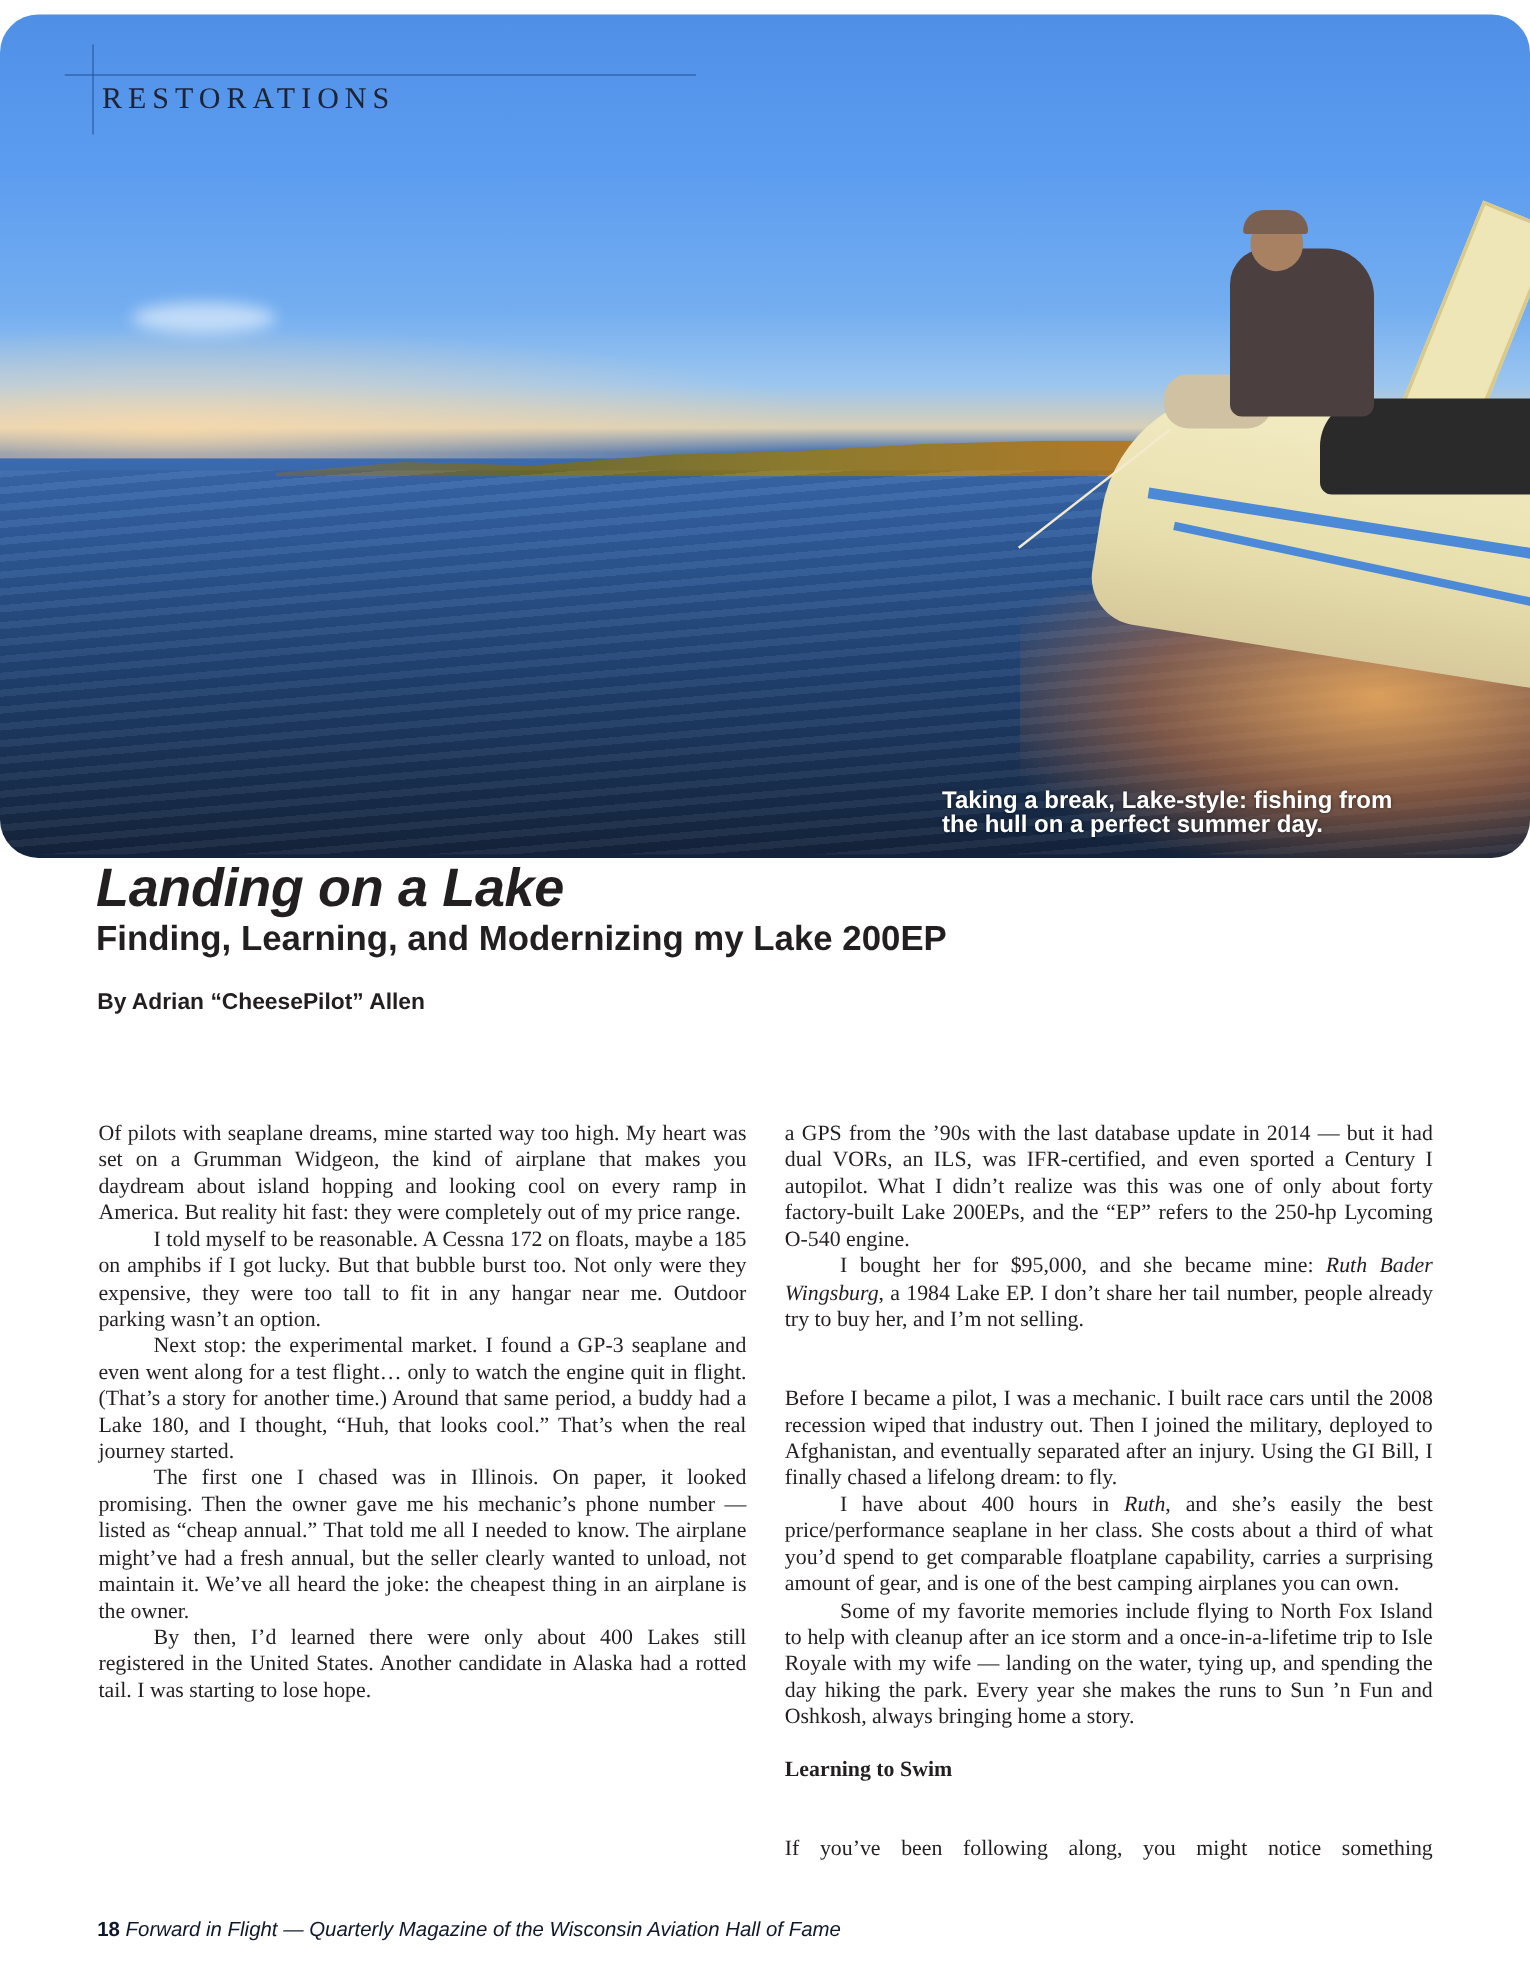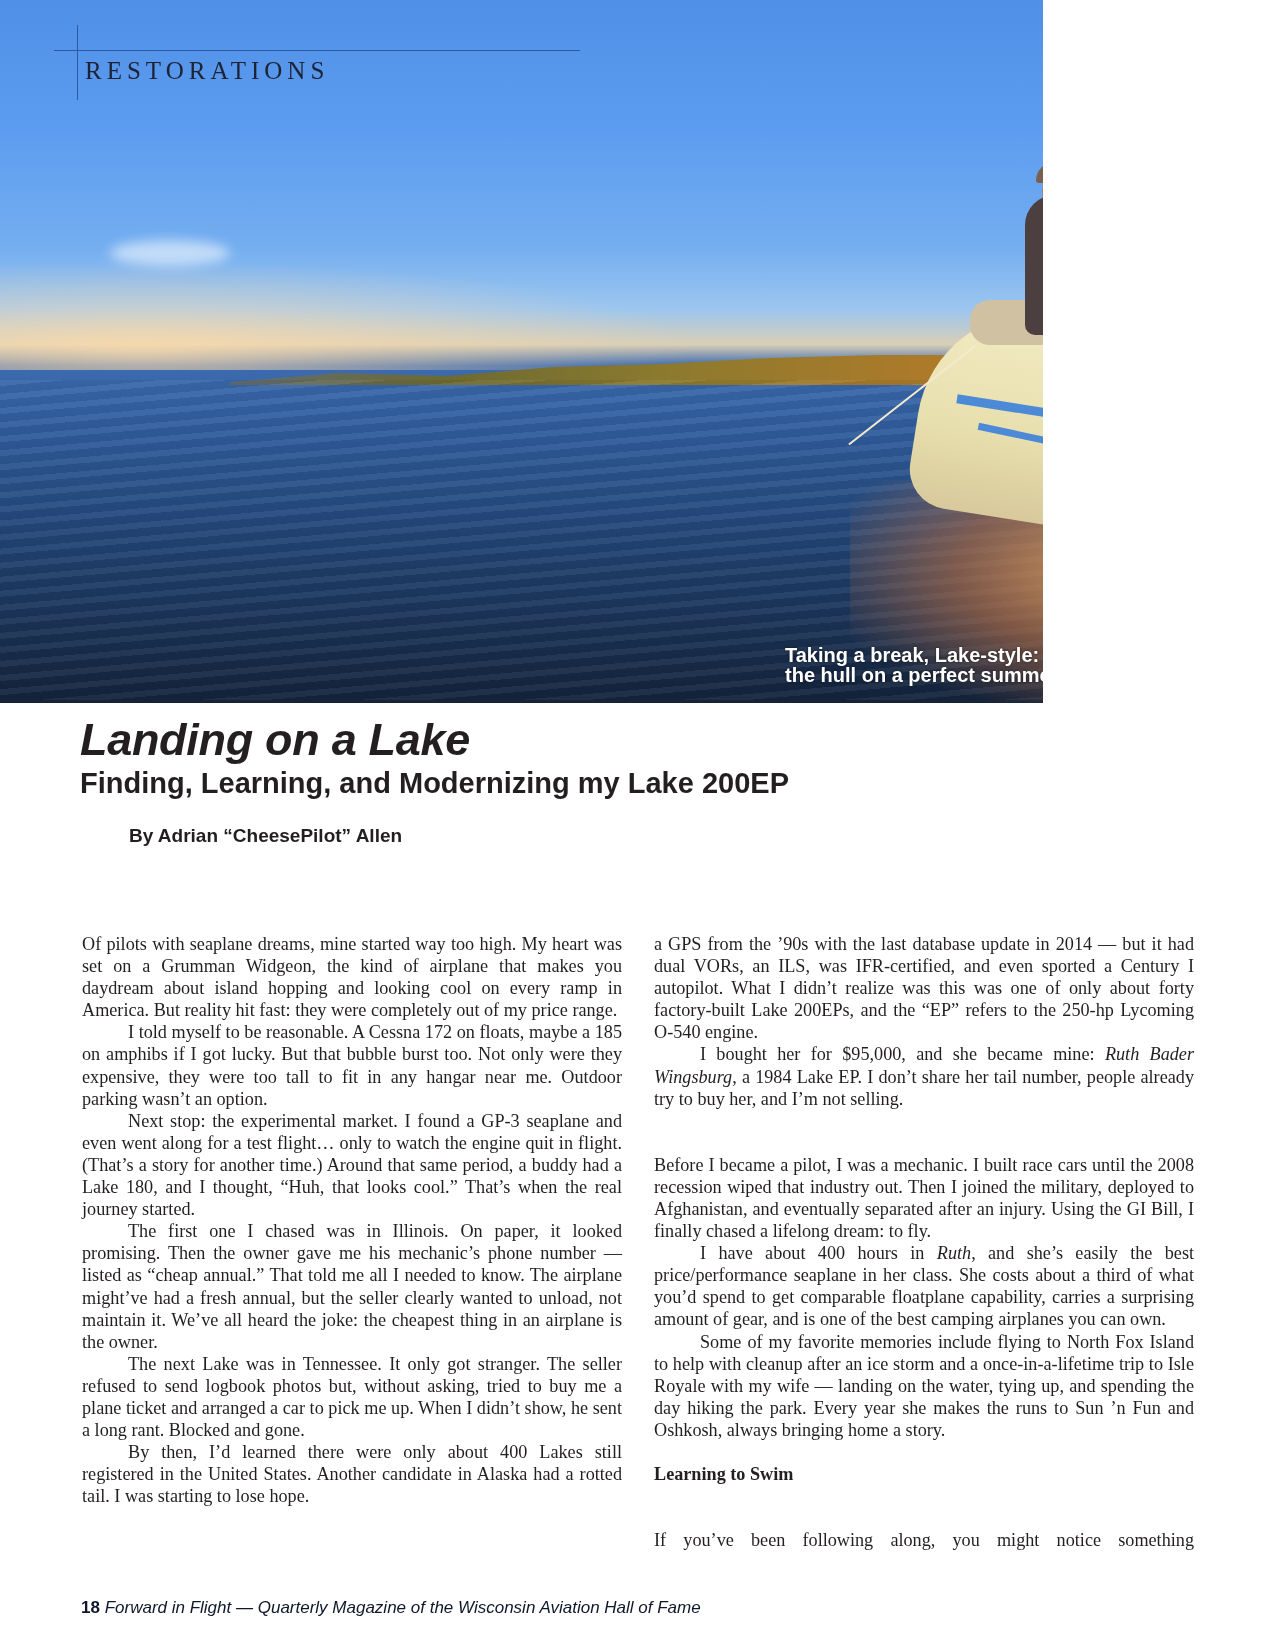--- a/index.html
+++ b/index.html
@@ -1,18 +1,18 @@
 <!DOCTYPE html>
 <html><head>
 <meta charset="utf-8">
 <style>
   html, body { margin:0; padding:0; }
   body { width:1275px; height:1650px; position:relative; background:#ffffff; overflow:hidden; }
-  .photo { position:absolute; left:0; top:0; width:1043px; height:703px; overflow:hidden;
-    background: linear-gradient(180deg, #4f8fe6 0%, #5c9cf0 18%, #74aef0 35%, #9cc6ef 44%, #d9cfb6 49%, #3d6bb0 52%, #2f5c9b 62%, #1f3f6c 80%, #14233a 100%); }
+  .photo { position:absolute; left:0; top:12px; width:1275px; height:703px; overflow:hidden;
+    background: linear-gradient(180deg, #4f8fe6 0%, #5c9cf0 18%, #74aef0 35%, #9cc6ef 44%, #d9cfb6 49%, #3d6bb0 52%, #2f5c9b 62%, #1f3f6c 80%, #14233a 100%); border-radius: 32px; }
   .photo .sky-glow { position:absolute; left:0; top:260px; width:700px; height:110px;
     background: radial-gradient(ellipse at 20% 80%, rgba(255,220,170,0.75), rgba(255,220,170,0) 70%); }
   .photo .cloud { position:absolute; left:110px; top:240px; width:120px; height:26px; border-radius:50%;
     background: rgba(255,255,255,0.55); filter: blur(6px); }
   .photo .shore { position:absolute; left:230px; top:355px; width:720px; height:30px;
     background: linear-gradient(90deg, rgba(120,110,80,0.6), #6d6a32 30%, #8b7a2e 60%, #b07a2a 100%);
     clip-path: polygon(0 90%, 15% 60%, 30% 70%, 45% 40%, 60% 30%, 75% 10%, 90% 0, 100% 0, 100% 100%, 0 100%); }
   .photo .water-hl { position:absolute; left:0; top:380px; width:1275px; height:320px;
     background: repeating-linear-gradient(175deg, rgba(255,255,255,0.05) 0 6px, rgba(0,0,0,0.05) 6px 14px); }
   .photo .reflection { position:absolute; left:850px; top:480px; width:425px; height:223px;
@@ -31,21 +31,21 @@
   .photo .wing { position:absolute; left:1195px; top:160px; width:60px; height:200px; background:#efe6b8; transform: rotate(22deg); border:3px solid #d9c98a; }
 
   .section-hline { position:absolute; left:54px; top:50px; width:526px; height:1px; background:#2b5aa3; }
   .section-vline { position:absolute; left:77px; top:25px; width:1px; height:75px; background:#2b5aa3; }
   .section-label { position:absolute; left:85px; top:57px; font-family:"Liberation Serif", serif; font-size:25px; letter-spacing:5px; color:#1d2333; }
 
   .caption { position:absolute; left:785px; top:645px; width:400px; font-family:"Liberation Sans", sans-serif; font-weight:bold; font-size:20px; line-height:20px; color:#ffffff; text-shadow: 0 0 3px rgba(0,0,0,0.55); }
 
   .title { position:absolute; left:80px; top:715px; font-family:"Liberation Sans", sans-serif; font-weight:bold; font-size:45px; line-height:50px; color:#231f20; letter-spacing:-0.3px;font-style:italic; }
   .subtitle { position:absolute; left:80px; top:766px; font-family:"Liberation Sans", sans-serif; font-weight:bold; font-size:29px; line-height:34px; color:#231f20; }
-  .byline { position:absolute; left:81px; top:825px; font-family:"Liberation Sans", sans-serif; font-weight:bold; font-size:19px; color:#231f20;margin-left:48px; }
+  .byline { position:absolute; left:81px; top:825px; font-family:"Liberation Sans", sans-serif; font-weight:bold; font-size:19px; color:#231f20; }
 
   .col { position:absolute; top:889px; width:540px; font-family:"Liberation Serif", serif; font-size:18.2px; line-height:22.1px; color:#231f20; text-align:justify; hyphens:manual; }
   .col.left { left:82px; }
   .col.right { left:654px; }
   .col p { margin:0; text-indent:46px; }
   .col p.noindent { text-indent:0;margin-top:44px; }
   .col h3 { margin:22px 0 0 0; font-size:18.2px; line-height:22.1px; font-weight:bold; }
 
   .footer { position:absolute; left:81px; top:1563px; font-family:"Liberation Sans", sans-serif; font-size:17px; color:#0f172a;margin-top:35px; }
   .footer .num { font-weight:bold; }
@@ -80,21 +80,20 @@
 
 <h1 class="title" style="margin:0;">Landing on a Lake</h1>
 <h2 class="subtitle" style="margin:0;text-align:center;">Finding, Learning, and Modernizing my Lake 200EP</h2>
 <div class="byline">By Adrian “CheesePilot” Allen</div>
 
 <div class="col left">
   <p class="noindent">Of pilots with seaplane dreams, mine started way too high. My heart was set on a Grumman Widgeon, the kind of airplane that makes you daydream about island hopping and looking cool on every ramp in America. But reality hit fast: they were complete­ly out of my price range.</p>
   <p>I told myself to be reasonable. A Cessna 172 on floats, maybe a 185 on amphibs if I got lucky. But that bubble burst too. Not only were they expensive, they were too tall to fit in any hangar near me. Outdoor parking wasn’t an option.</p>
   <p>Next stop: the experimental market. I found a GP-3 sea­plane and even went along for a test flight… only to watch the engine quit in flight. (That’s a story for another time.) Around that same period, a buddy had a Lake 180, and I thought, “Huh, that looks cool.” That’s when the real journey started.</p>
   <p>The first one I chased was in Illinois. On paper, it looked promising. Then the owner gave me his mechanic’s phone num­ber — listed as “cheap annual.” That told me all I needed to know. The airplane might’ve had a fresh annual, but the seller clearly wanted to unload, not maintain it. We’ve all heard the joke: the cheapest thing in an airplane is the owner.</p>
-  <p>The next Lake was in Tennessee. It only got stranger. The seller refused to send logbook photos but, without asking, tried to buy me a plane ticket and arranged a car to pick me up. When I didn’t show, he sent a long rant. Blocked and gone.</p>
   <p>By then, I’d learned there were only about 400 Lakes still registered in the United States. Another candidate in Alaska had a rotted tail. I was starting to lose hope.</p>
 </div>
 
 <div class="col right">
   <p class="noindent">a GPS from the ’90s with the last database update in 2014 — but it had dual VORs, an ILS, was IFR-certified, and even sport­ed a Century I autopilot. What I didn’t realize was this was one of only about forty factory-built Lake 200EPs, and the “EP” refers to the 250-hp Lycoming O-540 engine.</p>
   <p><span>I bought her for $95,000, and she became mine: </span><em>Ruth Bader Wingsburg</em><span>, a 1984 Lake EP. I don’t share her tail num­ber, people already try to buy her, and I’m not selling.</span></p>
   <p class="noindent">Before I became a pilot, I was a mechanic. I built race cars until the 2008 recession wiped that industry out. Then I joined the military, deployed to Afghanistan, and eventually separated after an injury. Using the GI Bill, I finally chased a lifelong dream: to fly.</p>
   <p><span>I have about 400 hours in </span><em>Ruth</em><span>, and she’s easily the best price/performance seaplane in her class. She costs about a third of what you’d spend to get comparable floatplane capability, carries a surprising amount of gear, and is one of the best camp­ing airplanes you can own.</span></p>
   <p>Some of my favorite memories include flying to North Fox Island to help with cleanup after an ice storm and a once-in-a-lifetime trip to Isle Royale with my wife — landing on the wa­ter, tying up, and spending the day hiking the park. Every year she makes the runs to Sun ’n Fun and Oshkosh, always bringing home a story.</p>
   <h3>Learning to Swim</h3>

